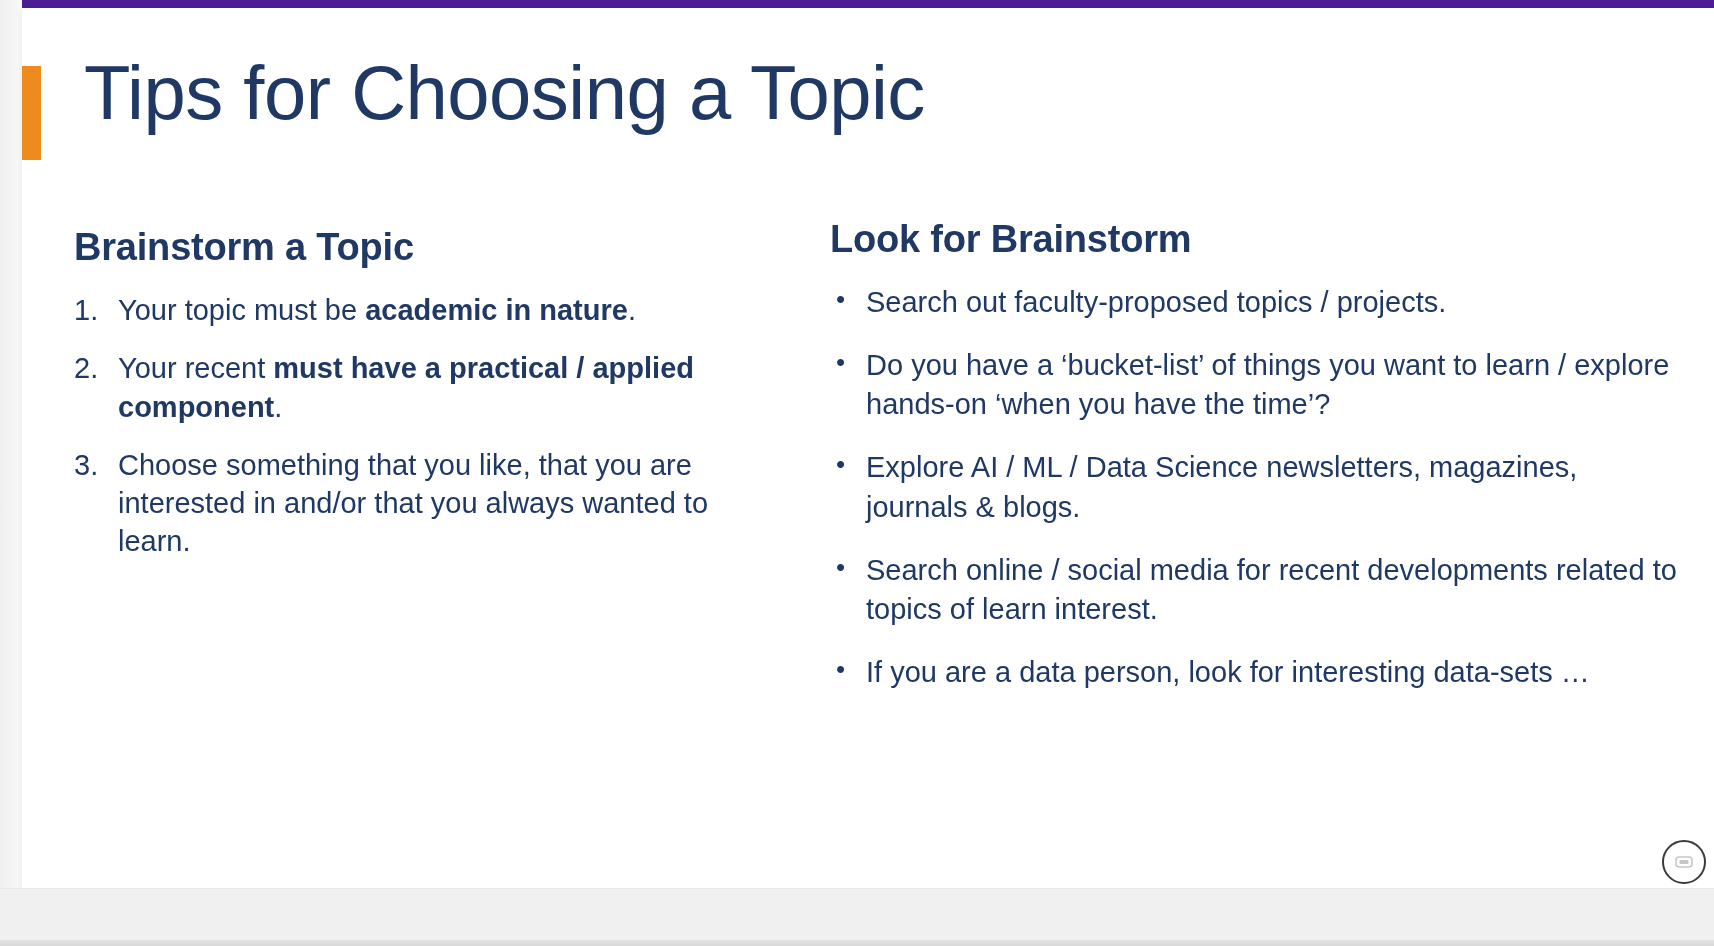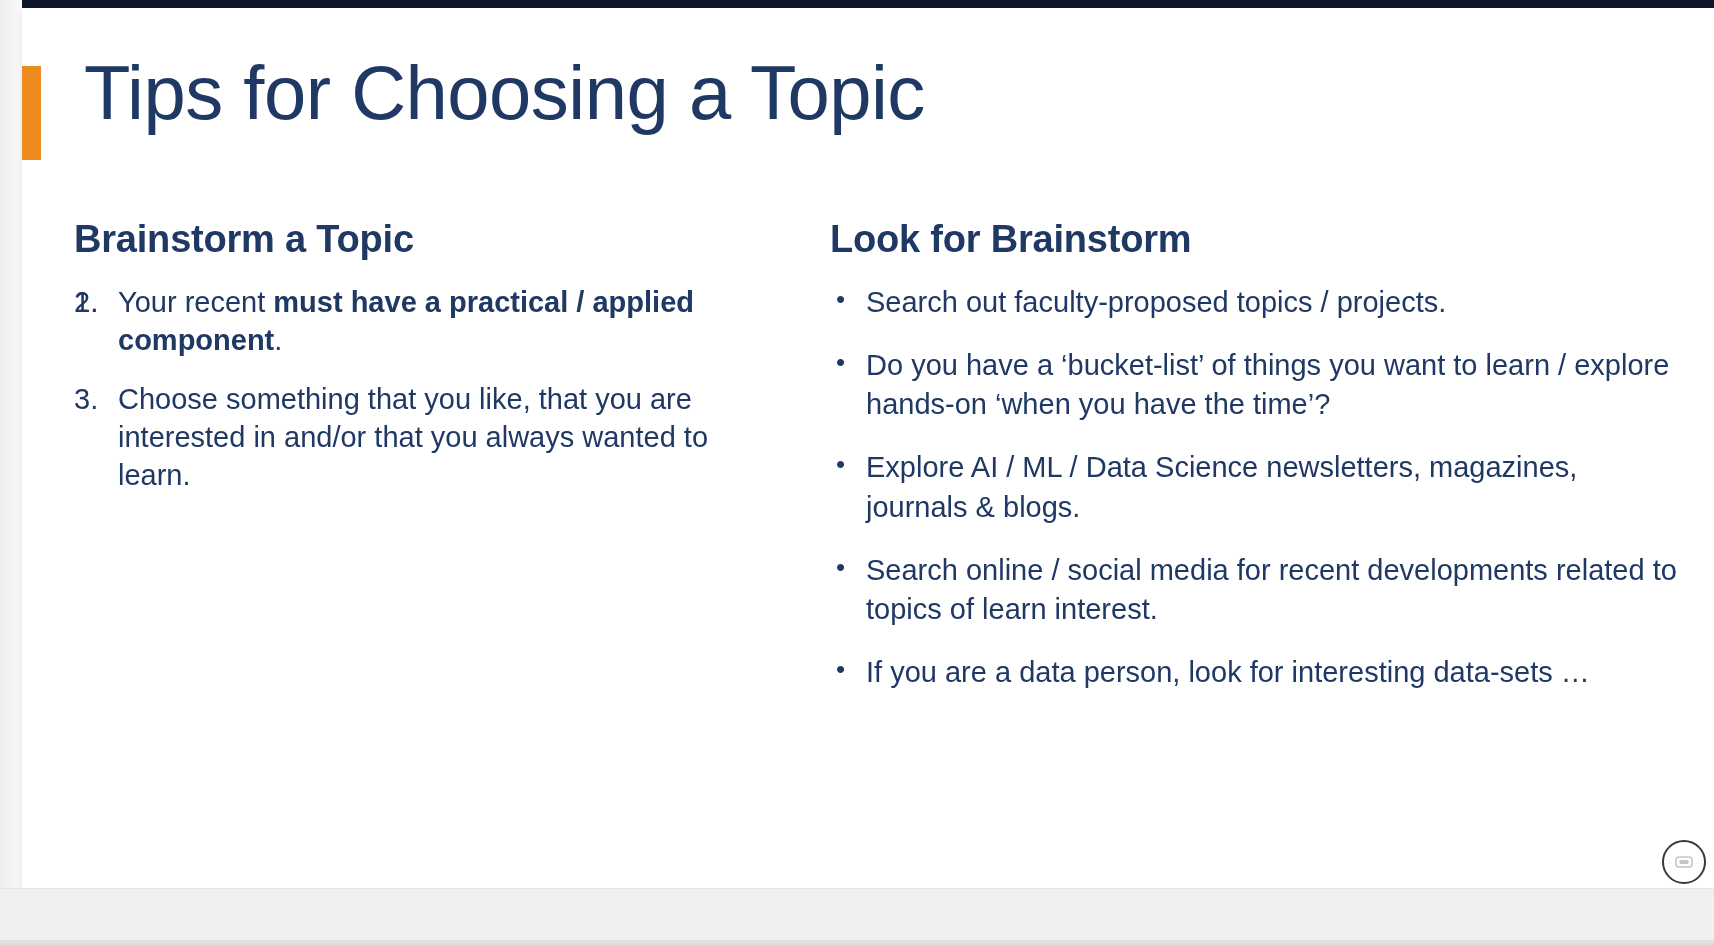--- a/index.html
+++ b/index.html
@@ -10,21 +10,21 @@
     background: #ffffff;
     font-family: "Liberation Sans", sans-serif;
     overflow: hidden;
   }
 
   
   #viewer {
     position: relative;
     width: 1714px;
     height: 946px;
-    background: #0f172a;
+    background: #4c1d95;
   }
 
   #viewer-left-gutter {
     position: absolute;
     left: 0; top: 0;
     width: 22px; height: 946px;
     background: linear-gradient(to right, #efefef 0%, #f4f4f4 60%, #fbfbfb 100%);
   }
 
   #viewer-bottom-bar {
@@ -89,21 +89,21 @@
     position: absolute;
     left: 0;
     top: 210px;
     width: 100%;
     display: flex;
     align-items: flex-start;
   }
 
   .column { position: relative; }
 
-  #col-left  { width: 768px; padding-left: 52px; padding-right: 10px; }
+  #col-left  { width: 768px; padding-left: 52px; padding-right: 10px; margin-top: 8px; }
   #col-right { width: 920px; padding-left: 40px; padding-right: 30px; }
 
   .column-heading {
     font-size: 38px;
     font-weight: bold;
     color: #1F3864;
     margin-bottom: 22px;
     letter-spacing: -0.2px;
   }
 
@@ -176,21 +176,21 @@
     <div id="title-row">
       <div id="title-accent"></div>
       <div id="slide-title">Tips for Choosing a Topic</div>
     </div>
 
     <div id="columns">
 
       <div class="column" id="col-left">
         <div class="column-heading">Brainstorm a Topic</div>
         <ol class="num-list" id="left-list">
-            <li><span class="marker">1.</span></li>
+            <li><span class="marker">1.</span><span class="li-text"><span>Your topic must be </span><b>academic in nature</b><span>.</span></span></li>
             <li><span class="marker">2.</span><span class="li-text"><span>Your recent </span><b>must have a practical / applied component</b><span>.</span></span></li>
             <li><span class="marker">3.</span><span class="li-text"><span>Choose something that you like, that you are interested in and/or that you always wanted to learn.</span></span></li>
           </ol>
       </div>
 
       <div class="column" id="col-right">
         <div class="column-heading">Look for Brainstorm</div>
         <ul class="bullet-list" id="right-list">
             <li><span class="marker">•</span><span class="li-text"><span>Search out faculty-proposed topics / projects.</span></span></li>
             <li><span class="marker">•</span><span class="li-text"><span>Do you have a ‘bucket-list’ of things you want to learn / explore hands-on ‘when you have the time’?</span></span></li>

